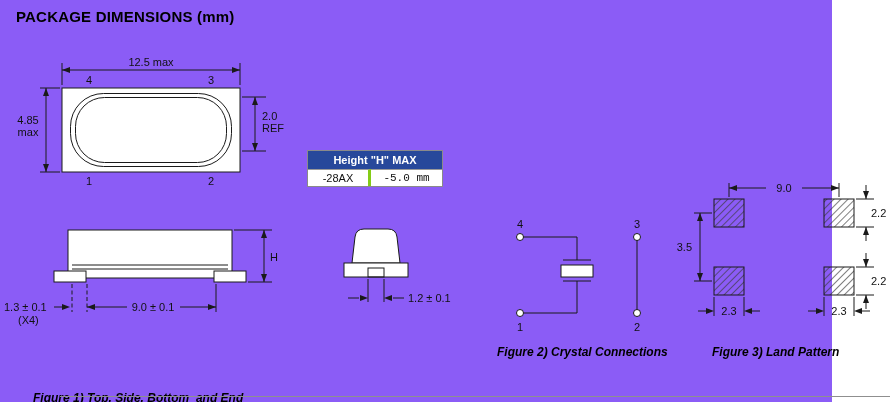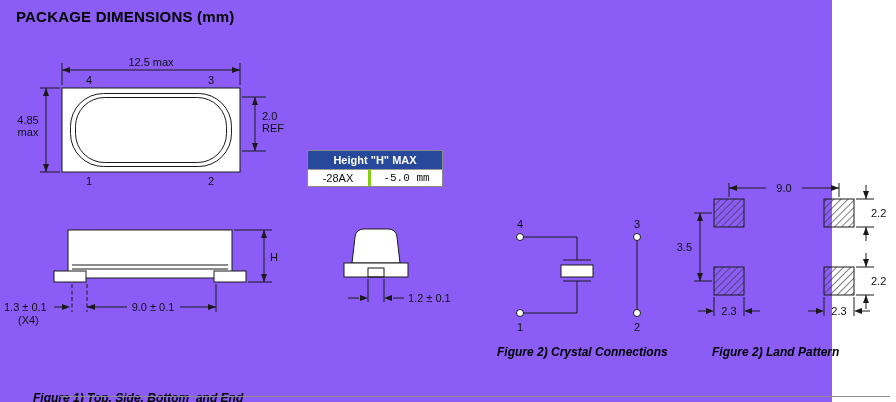--- a/index.html
+++ b/index.html
@@ -163,16 +163,16 @@
       <div class="htable-cell c1">-28AX</div>
       <div class="htable-cell c2">-5.0 mm</div>
     </div>
   </div>
 
   <div class="caption" style="left:33px;top:361px;">
     <div>Figure 1) Top, Side, Bottom  and End</div>
     
   </div>
   <div class="caption" style="left:497px;top:345px;">Figure 2) Crystal Connections</div>
-  <div class="caption" style="left:712px;top:345px;">Figure 2) Land Pattern</div>
+  <div class="caption" style="left:712px;top:345px;">Figure 3) Land Pattern</div>
 
   <div class="footer-rule"></div>
 </div>
 
 </body></html>

